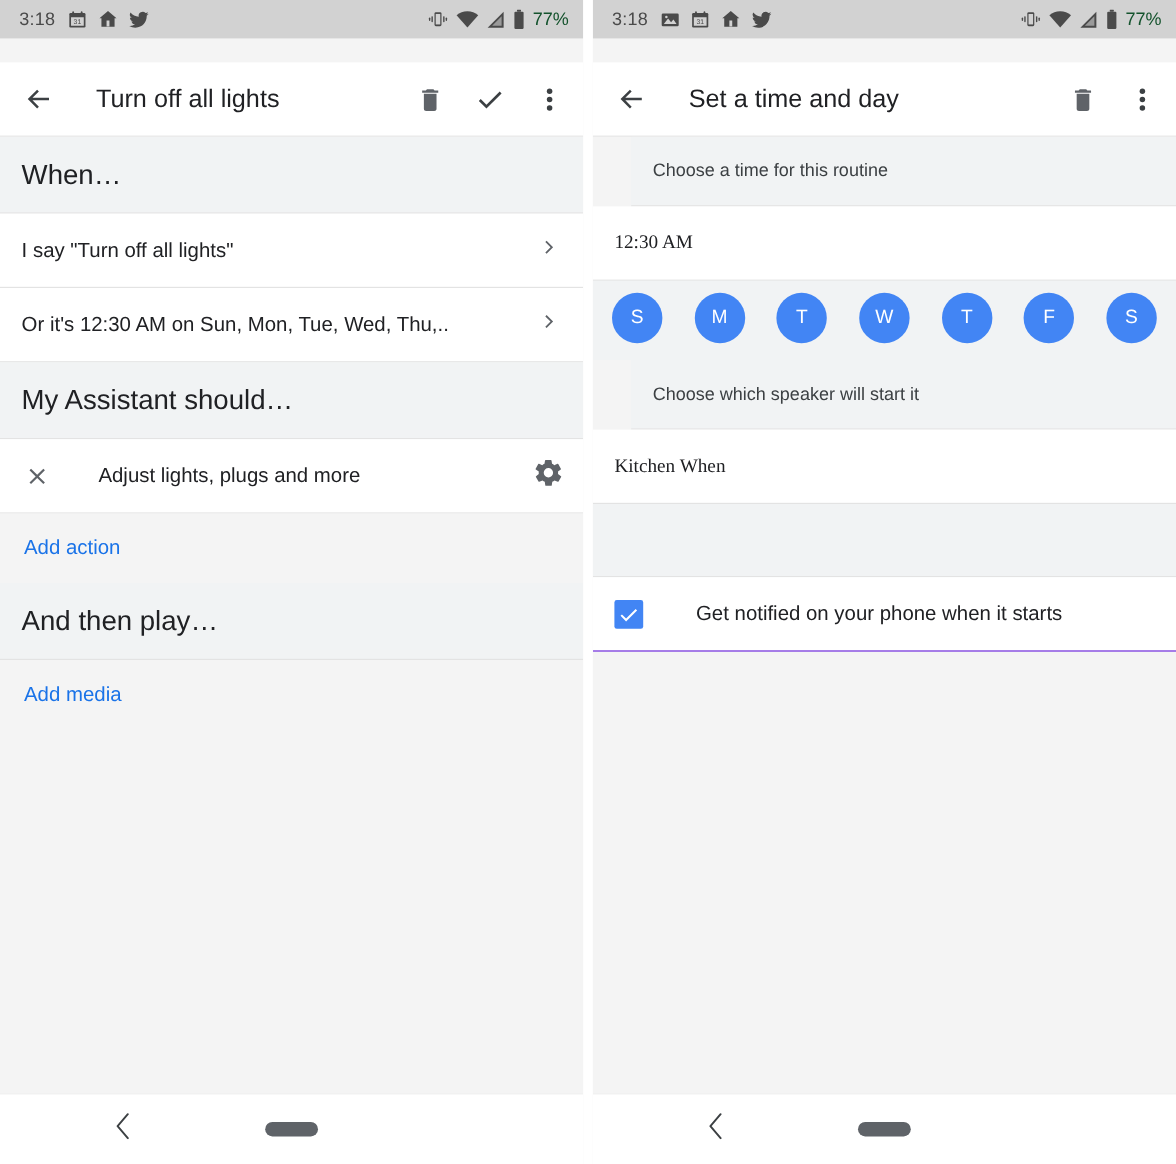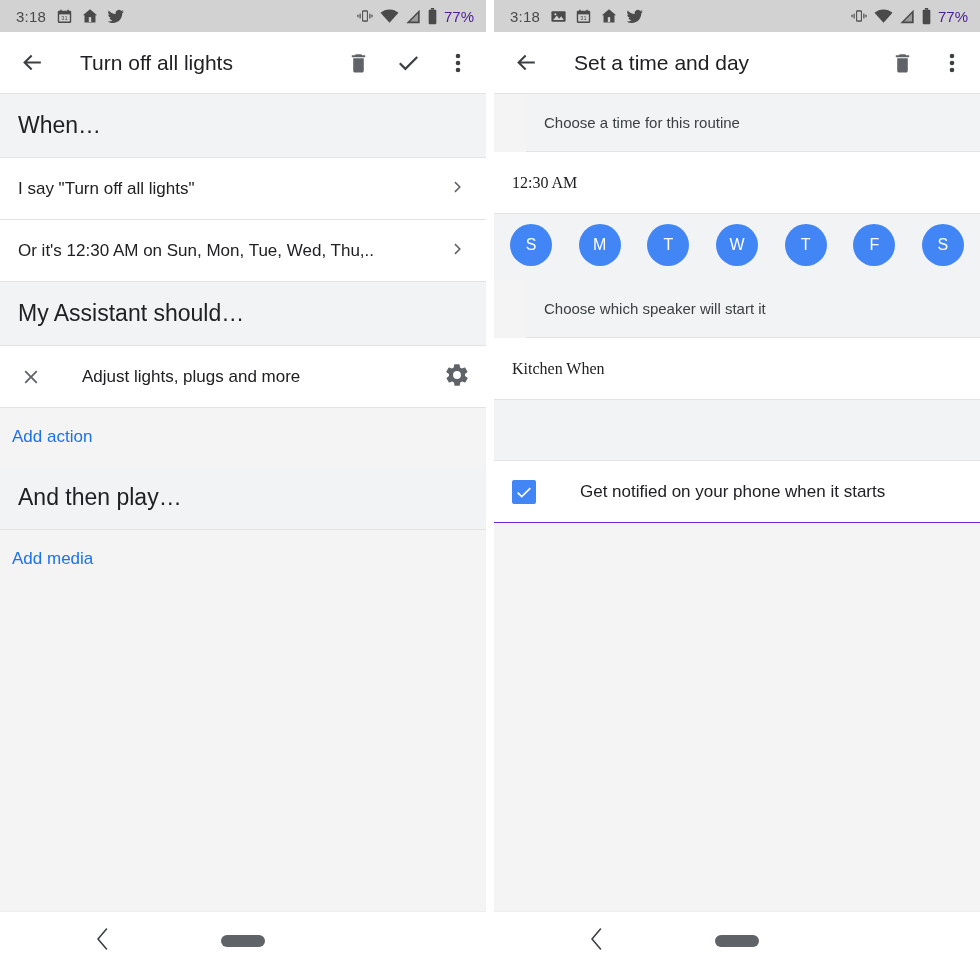--- a/index.html
+++ b/index.html
@@ -36,33 +36,34 @@
   }
   .sb-time {
     font-size: 15px;
     color: #4a4a4a;
     font-weight: 400;
     letter-spacing: .2px;
     margin-right: 10px;
   }
   .sb-left-icons { display: flex; align-items: center; gap: 8px; }
   .sb-right { margin-left: auto; display: flex; align-items: center; gap: 6px; }
-  .sb-pct { font-size: 15px; color: #4c1d95; margin-left: 0; }
+  .sb-pct { font-size: 15px; color: #14532d; margin-left: 0; }
   .sb-icon { display: inline-flex; align-items: center; justify-content: center; }
 
   
   .appbar {
     height: 62px;
     background: #ffffff;
     display: flex;
     align-items: center;
     padding: 0 14px 0 18px;
     box-sizing: border-box;
     flex: 0 0 auto;
     border-bottom: 1px solid #e3e3e3;
+    margin-top: 20px;
   }
   .appbar-title {
     font-size: 21px;
     color: #202124;
     font-weight: 500;
     margin-left: 34px;
     white-space: nowrap;
   }
   .appbar-actions { margin-left: auto; display: flex; align-items: center; gap: 22px; }
   .iconbtn {
@@ -99,21 +100,21 @@
   .row.action { padding: 0 16px 0 18px; }
   .row.action .x-icon { width: 26px; height: 26px; display:flex; align-items:center; justify-content:center; }
   .row.action .label { margin-left: 38px; font-size: 17px; color: #202124; }
   .row.action .gear { margin-left: auto; }
 
   .link-row {
     background: #f4f4f4;
     min-height: 58px;
     display: flex;
     align-items: center;
-    padding: 0 12px;
+    padding: 0 20px;
     box-sizing: border-box;
   }
   .link-text { font-size: 17px; color: #1a73e8; }
 
   .spacer-grey { background: #f1f3f4; height: 60px; border-bottom: 1px solid #e3e3e3; }
 
   .days-row {
     background: #f1f3f4;
     display: flex;
     align-items: center;

